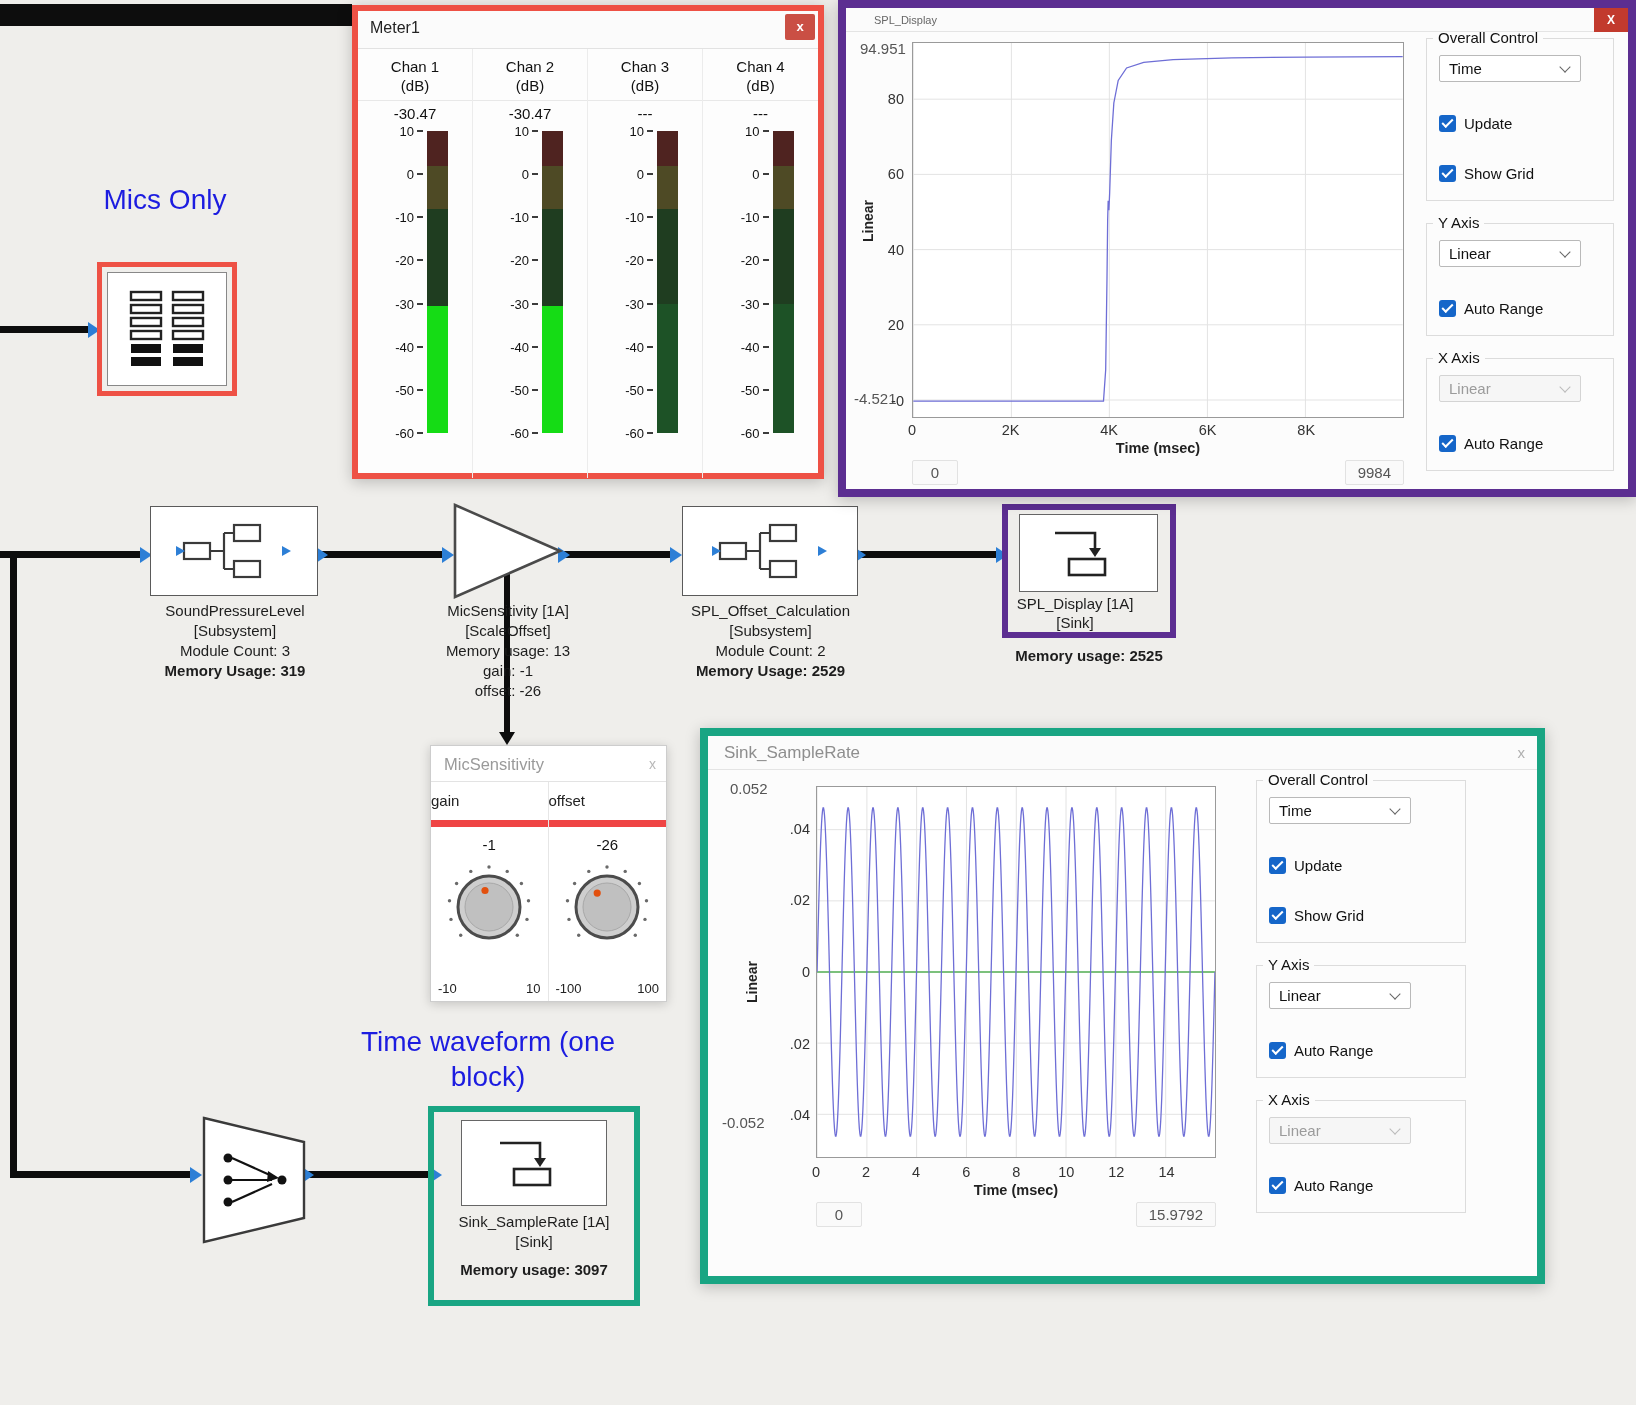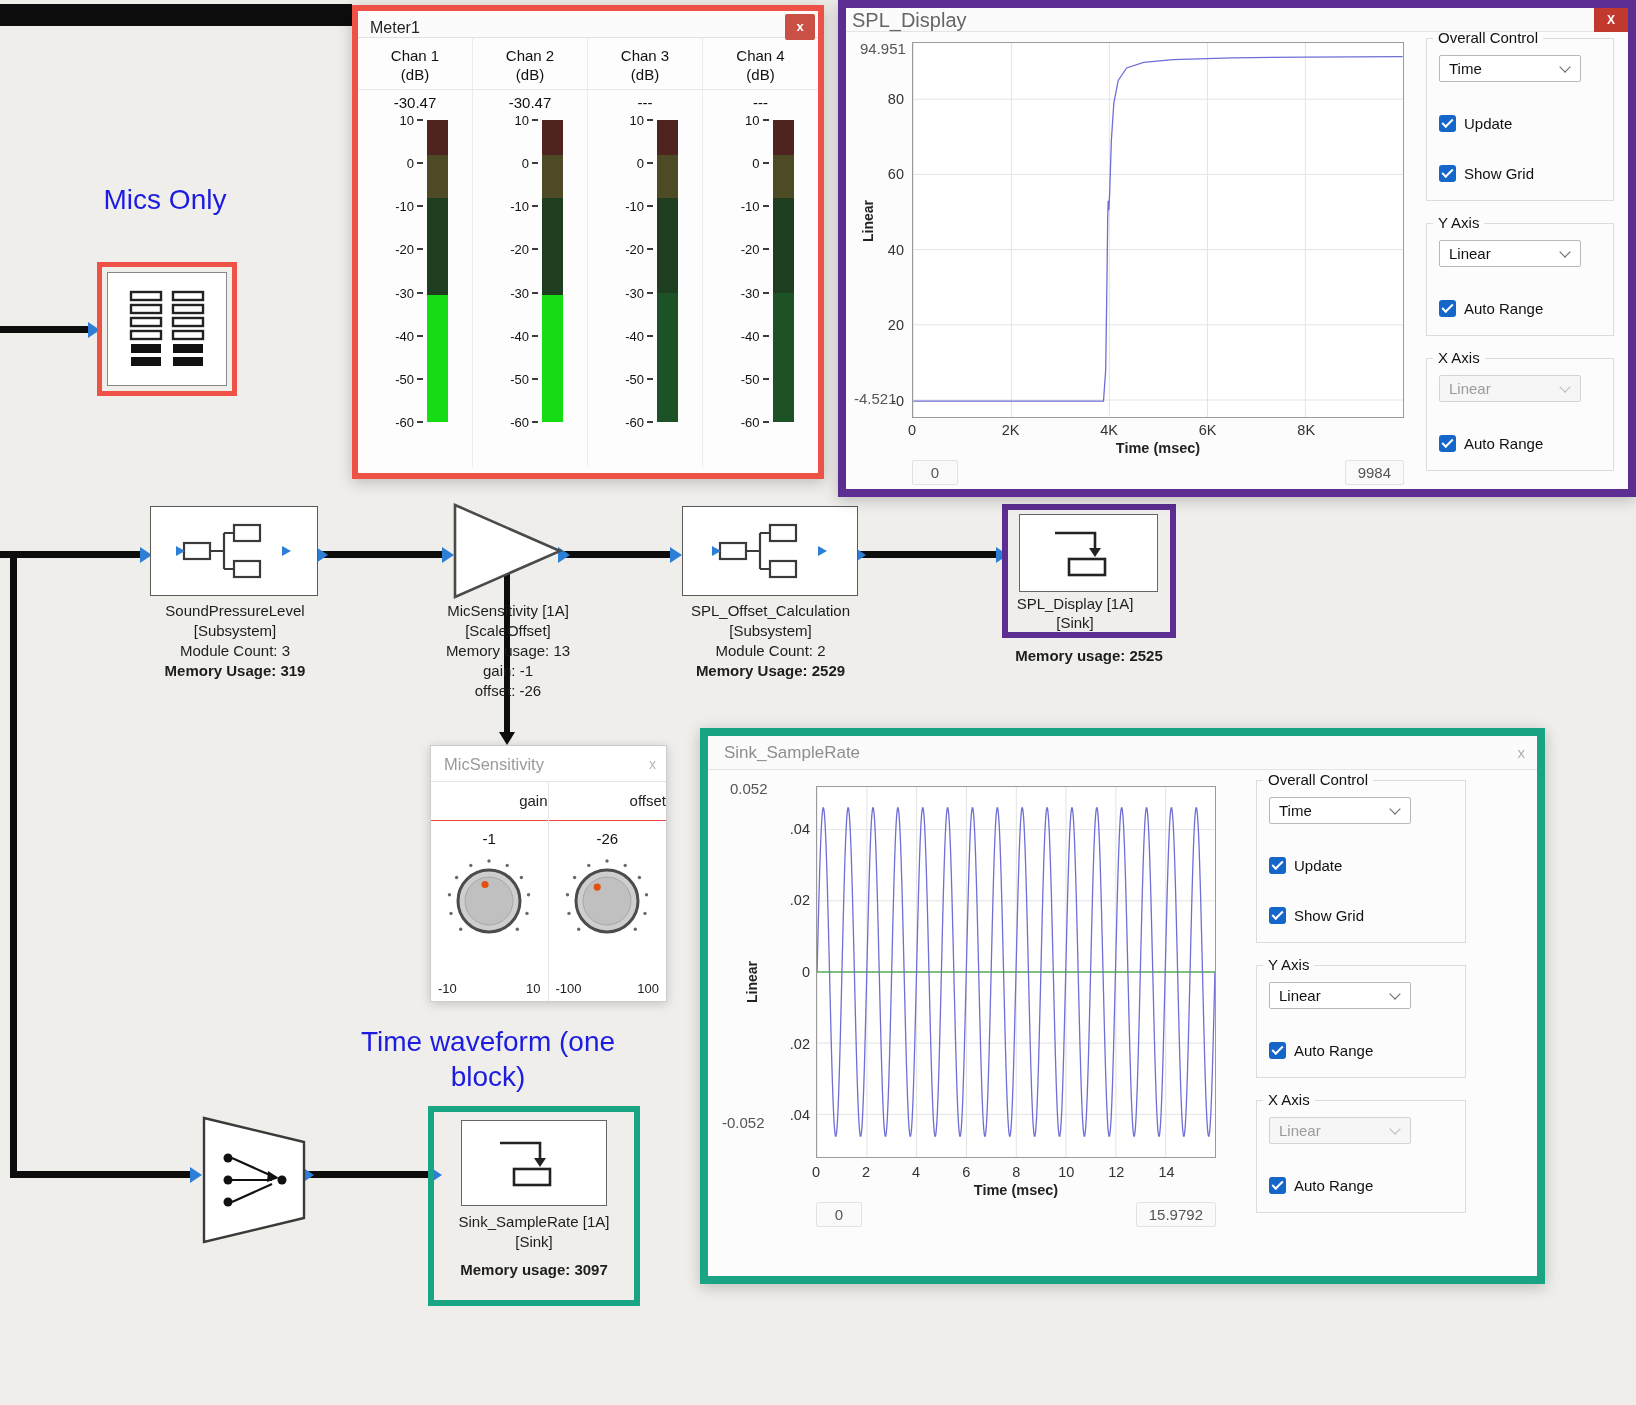--- a/index.html
+++ b/index.html
@@ -9,41 +9,41 @@
   .wire{position:absolute;background:#0d0d0d}
   .port{position:absolute;width:0;height:0;border-top:8px solid transparent;border-bottom:8px solid transparent;border-left:12px solid #2d7fd6}
   .canvas-label{position:absolute;color:#1c1ce0;font-size:28px;text-align:center;line-height:35px}
   .block-labels{position:absolute;text-align:center;font-size:15px;line-height:20px;color:#1d1d1d}
   .block-labels .b{font-weight:bold}
   .icon-box{position:absolute;background:#fff;border:1.5px solid #5a5a5a;display:flex;align-items:center;justify-content:center}
   .frame{position:absolute}
   .window{position:absolute;background:#fcfcfc;box-shadow:0 3px 14px rgba(0,0,0,.22)}
   
   #meter-window{border:6px solid #ee5145;background:#fdfdfd}
-  .mw-titlebar{position:relative;height:27px;background:#fbfbfb;border-bottom:1px solid #e2e2e2}
+  .mw-titlebar{position:relative;height:38px;background:#fbfbfb;border-bottom:1px solid #e2e2e2}
   .mw-title{font-size:16px;color:#222;padding-left:12px;line-height:33px;display:inline-block}
   .mw-close{position:absolute;right:3px;top:3px;width:30px;height:26px;background:#ca4f44;border-radius:2px;color:#fff;font-size:13px;font-weight:bold;text-align:center;line-height:26px;cursor:pointer}
   .mw-body{display:grid;grid-template-columns:repeat(4,1fr);height:calc(100% - 33px)}
   .m-col{position:relative;border-right:1px solid #ececec;padding-top:8px}
   .m-col:last-child{border-right:none}
   .m-head{text-align:center;font-size:15px;line-height:19px;color:#111;border-bottom:1px solid #e8e8e8;padding-bottom:5px}
   .m-val{text-align:center;font-size:15px;padding:4px 0 5px;color:#111}
   .m-meter{display:flex;justify-content:center;margin-top:4px}
   .m-scale{position:relative;width:42px;height:302px}
   .m-ticklab{position:absolute;right:10px;transform:translateY(-50%);font-size:13px;color:#111;white-space:nowrap}
   .m-tickmark{position:absolute;right:1px;width:6px;height:2px;background:#3c3c3c;transform:translateY(-50%)}
   .m-bar{width:21px;height:302px;margin-left:3px;display:flex;flex-direction:column}
   .m-bar div{width:100%}
   
   #spl-scope{border:8px solid #5c2e91}
   #sink-scope{border:8px solid #19a583}
   .scope-titlebar{position:absolute;left:0;top:0;right:0;background:#fbfbfb;border-bottom:1px solid #e4e4e4;z-index:2}
   #spl-scope .scope-titlebar{height:24px}
   #sink-scope .scope-titlebar{height:34px}
-  .scope-title{font-size:20px;color:#666;padding-left:6px;line-height:24px;display:inline-block}
+  .scope-title{font-size:11px;color:#666;padding-left:28px;line-height:24px;display:inline-block}
   #sink-scope .scope-title{font-size:17px;color:#8e8e8e;line-height:34px;padding-left:16px}
   .close-red{position:absolute;right:0;top:0;width:34px;height:24px;background:#c23a2d;color:#fff;font-size:12px;font-weight:bold;text-align:center;line-height:24px;cursor:pointer}
   .close-plain{position:absolute;right:12px;top:0;color:#b0b0b0;font-size:15px;line-height:34px;cursor:pointer}
   .ylim-label{position:absolute;font-size:15px;color:#555}
   .rot-label{position:absolute;transform:rotate(-90deg);font-size:14px;font-weight:bold;color:#222;width:60px;text-align:center}
   .plot-svg{border:1px solid #9a9a9a;background:#fff;display:block}
   .plot-svg .grid{stroke:#e3e3e3;stroke-width:1}
   .ytlc{position:absolute}
   .ytl{position:absolute;right:4px;transform:translateY(-50%);font-size:14.5px;color:#333;white-space:nowrap}
   .xtlc{position:absolute}
@@ -64,21 +64,21 @@
   .cb::after{content:"";position:absolute;left:3px;top:4px;width:9px;height:4px;border-left:2px solid #fff;border-bottom:2px solid #fff;transform:rotate(-45deg)}
   .cb-label{font-size:15px;color:#111}
   
   #knob-panel{position:absolute;background:#fff;border:1px solid #cdcdcd;box-shadow:0 2px 10px rgba(0,0,0,.18)}
   .kp-titlebar{height:36px;border-bottom:1px solid #e3e3e3;position:relative}
   .kp-title{font-size:16.5px;color:#9a9a9a;padding-left:13px;line-height:36px;display:inline-block}
   .kp-close{position:absolute;right:10px;top:0;line-height:36px;color:#b8b8b8;font-size:14px;cursor:pointer}
   .kp-body{display:grid;grid-template-columns:1fr 1fr;height:calc(100% - 36px)}
   .kp-col{position:relative}
   .kp-col:first-child{border-right:1px solid #e6e6e6}
-  .kp-head{text-align:right;font-size:15px;color:#222;line-height:38px;border-bottom:1px solid #ef4444}
+  .kp-head{text-align:left;font-size:15px;color:#222;line-height:38px;border-bottom:7px solid #ef4444}
   .kp-val{text-align:center;font-size:15px;line-height:36px;color:#111}
   .kp-knob{display:flex;justify-content:center}
   .kp-minmax{position:absolute;bottom:5px;left:7px;right:7px;display:flex;justify-content:space-between;font-size:13px;color:#222}
   .arrow-down-head{position:absolute;width:0;height:0;border-left:8px solid transparent;border-right:8px solid transparent;border-top:13px solid #0d0d0d}
 </style>
 </head>
 <body>
 
 <div id="root">
 

